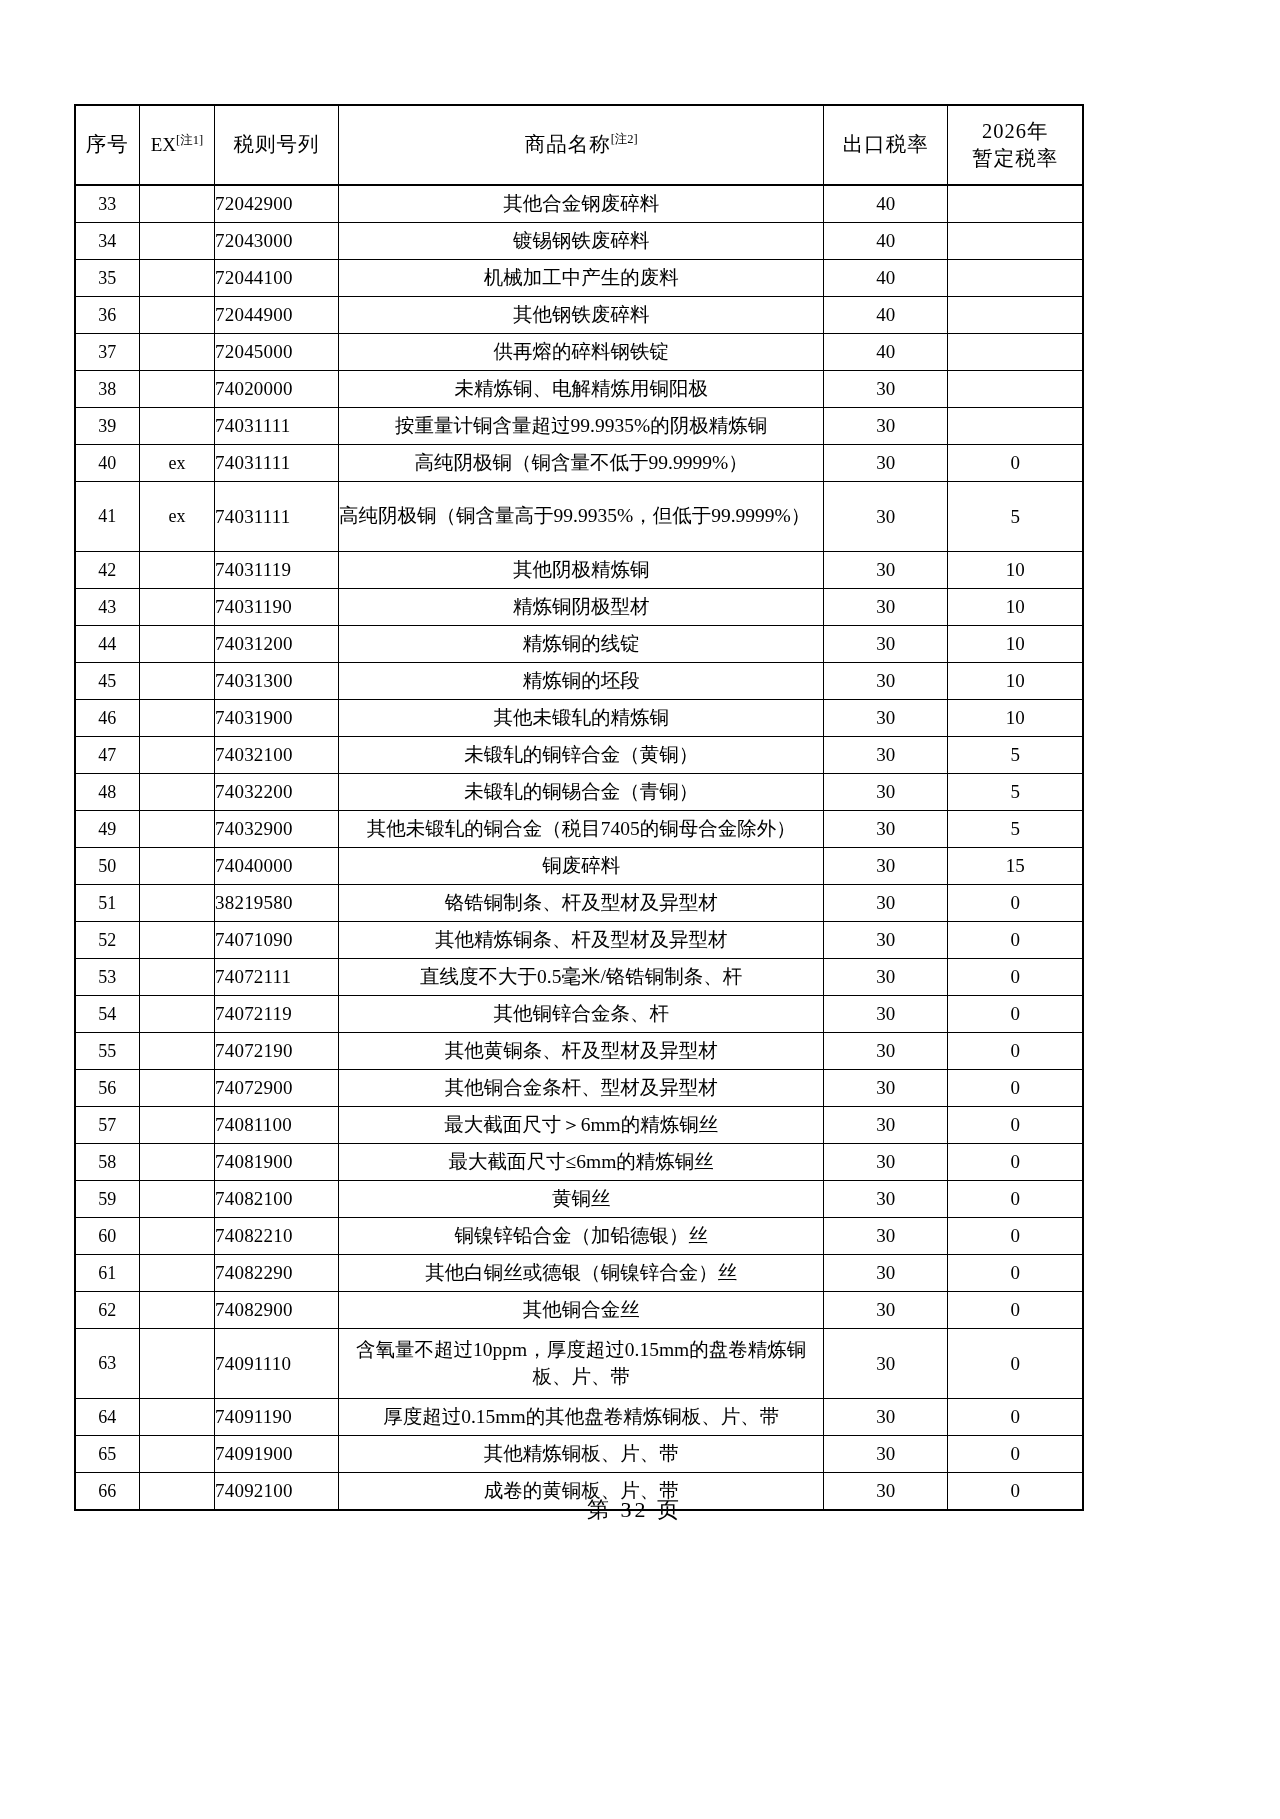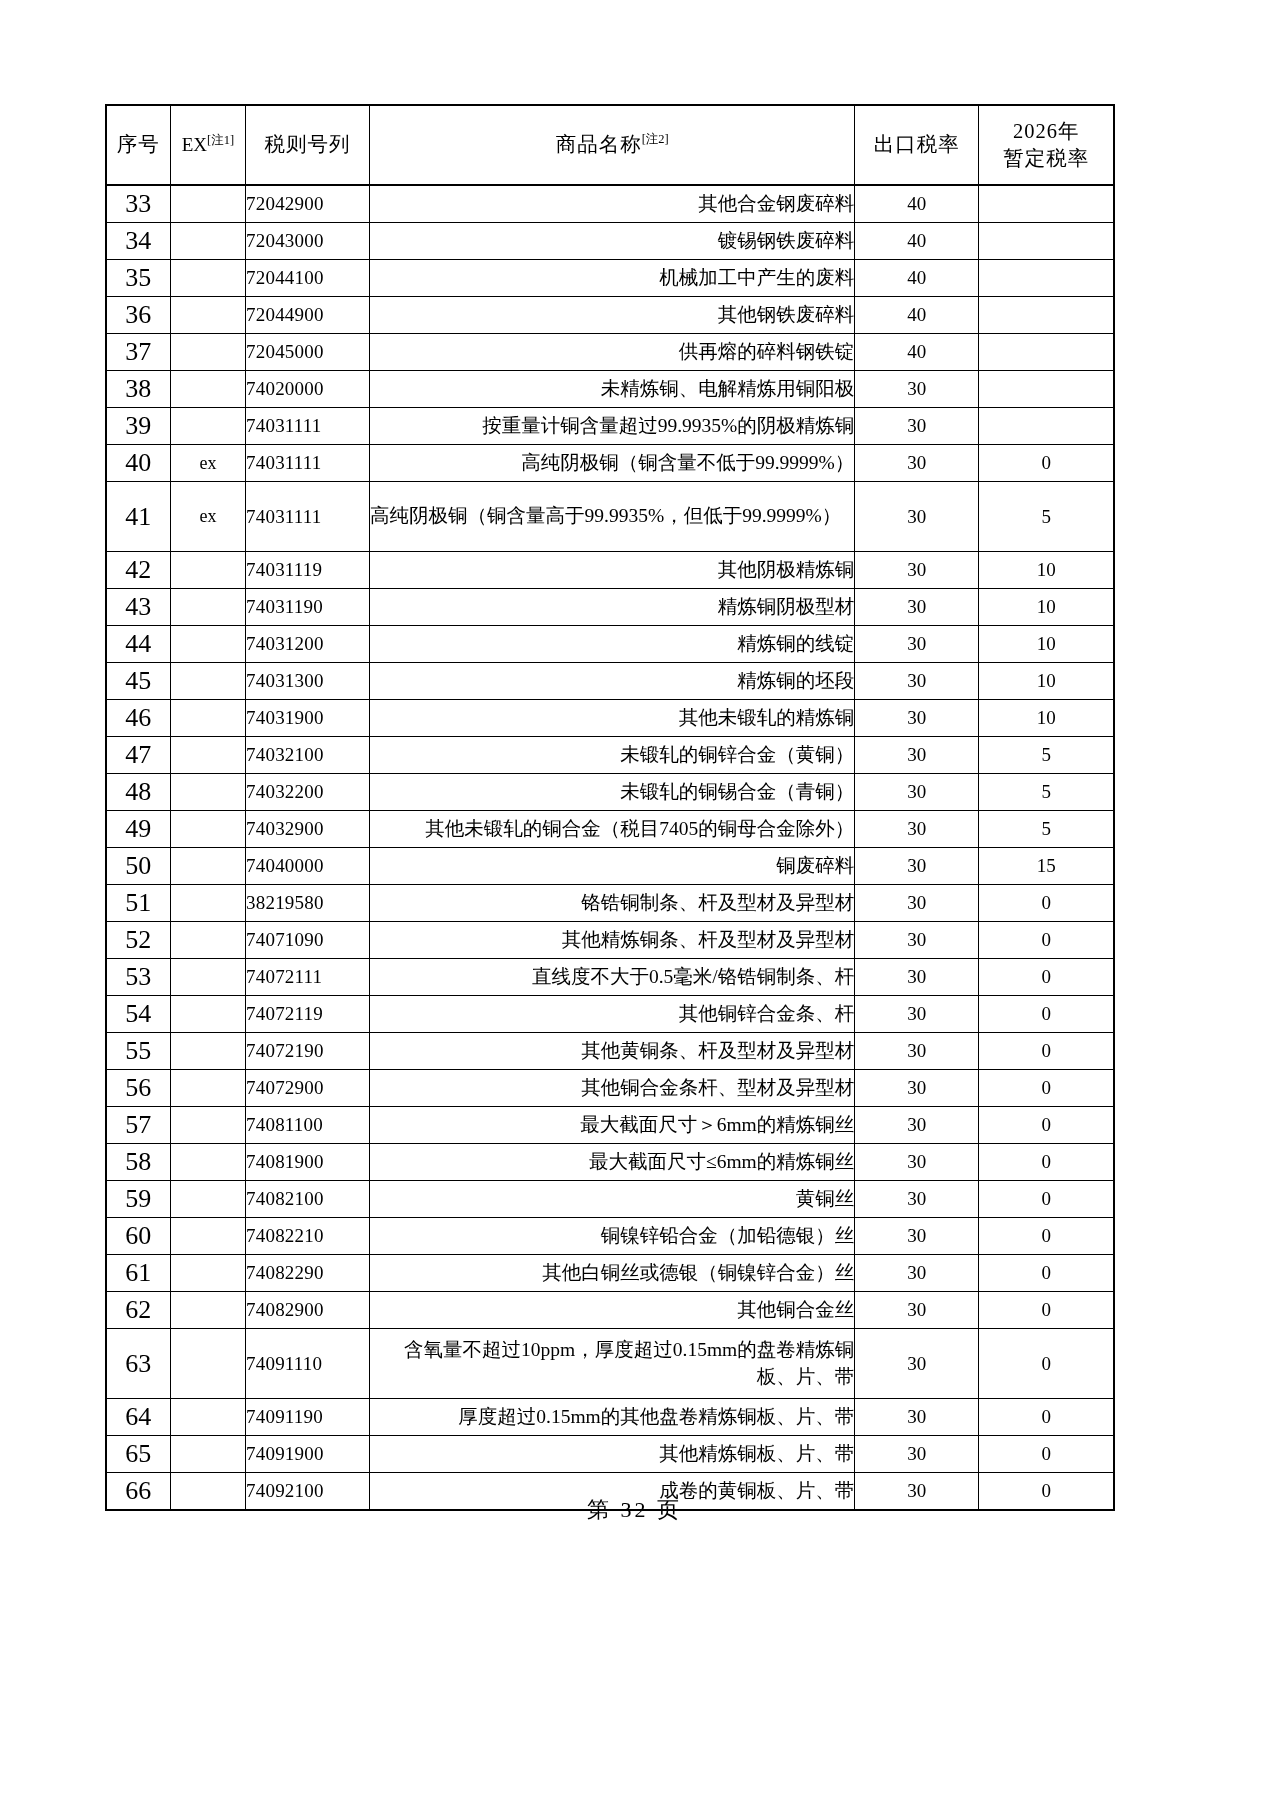--- a/index.html
+++ b/index.html
@@ -12,21 +12,21 @@
     height: 1819px;
     font-family: "Liberation Serif", "DejaVu Serif", serif;
     color: #000000;
     position: relative;
     overflow: hidden;
   }
   .page {
     box-sizing: border-box;
     width: 1280px;
     height: 1819px;
-    padding: 104px 105px 0 105px;
+    padding: 104px 105px 0 74px;
     position: relative;
   }
   table.tariff {
     border-collapse: collapse;
     width: 1010px;
     table-layout: fixed;
     border: 2.2px solid #000;
   }
   table.tariff td, table.tariff th {
     border: 1px solid #000;
@@ -69,24 +69,24 @@
   }
   th.h-ex {
     font-size: 19px;
     letter-spacing: 0;
   }
 
   tbody td {
     height: 36px;
     font-size: 19.5px;
   }
-  td.seq   { text-align: center; font-size: 26px; }
+  td.seq   { text-align: center; font-size: 18px; }
   td.ex    { text-align: center; font-size: 18px; }
   td.code  { font-size: 19px; letter-spacing: 0.2px; }
-  td.name  { text-align: right; padding: 3px 6px 3px 7px; font-size: 19.5px; }
+  td.name  { text-align: center; padding: 3px 6px 3px 7px; font-size: 19.5px; }
   td.rate  { text-align: center; font-size: 19px; }
   td.prov  { text-align: center; font-size: 19px; }
   td.name.justify {
     text-align: justify;
     text-align-last: left;
     text-justify: inter-character;
   }
 
   .footer {
     position: absolute;

